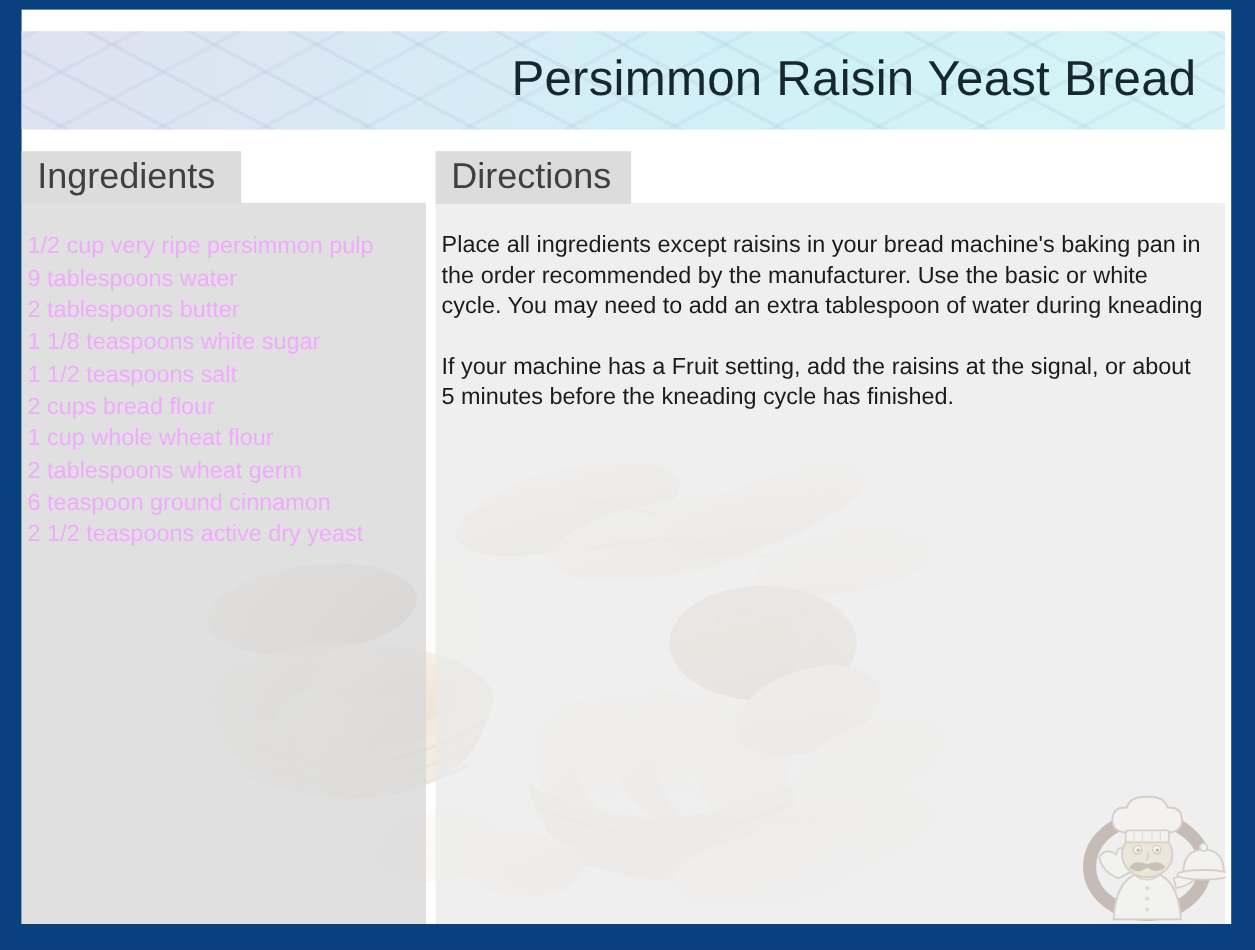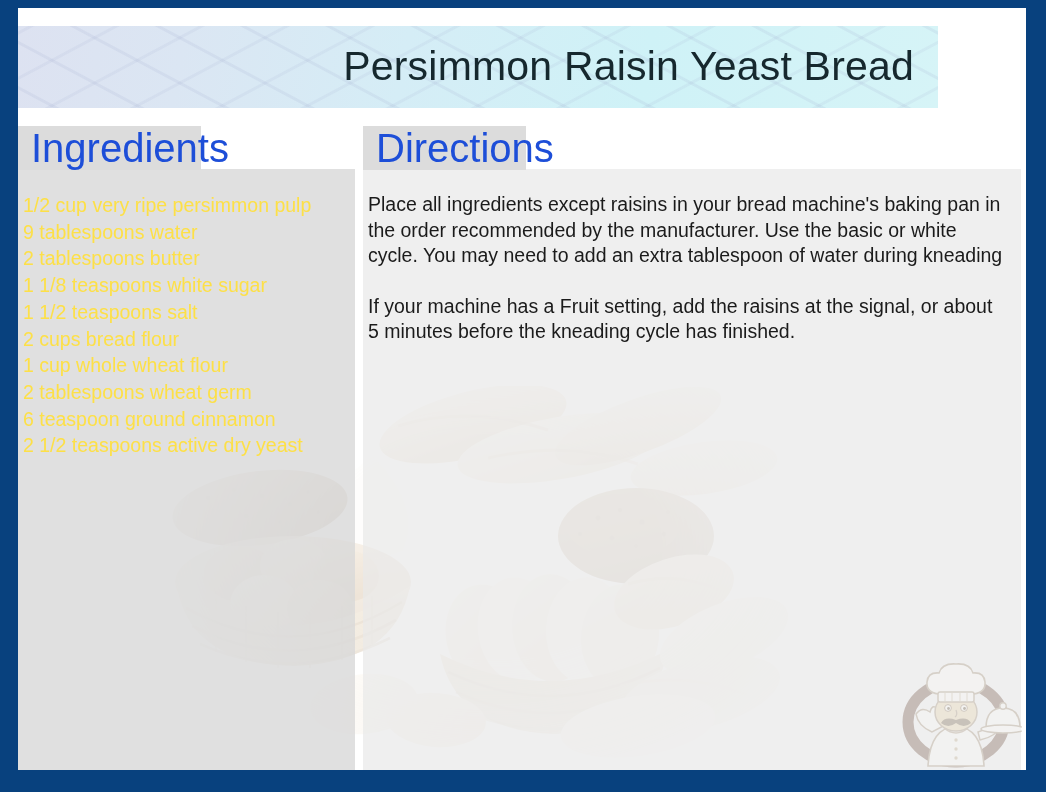--- a/index.html
+++ b/index.html
@@ -28,21 +28,21 @@
     width: 1008px;
     height: 762px;
     background: #ffffff;
   }
 
   
   .banner {
     position: absolute;
     left: 18px;
     top: 26px;
-    width: 920px;
+    width: 1003px;
     height: 82px;
     background:
       repeating-linear-gradient(
         28deg,
         rgba(255,255,255,0.00) 0px,
         rgba(255,255,255,0.00) 16px,
         rgba(160,170,205,0.16) 17px,
         rgba(160,170,205,0.16) 19px,
         rgba(255,255,255,0.00) 20px,
         rgba(255,255,255,0.00) 40px
@@ -107,38 +107,38 @@
   .tab {
     position: absolute;
     background: #dcdcdc;
     display: flex;
     align-items: center;
     padding-left: 13px;
   }
   .tab.left  { left: 18px;  top: 126px; width: 183px; height: 44px; }
   .tab.right { left: 363px; top: 126px; width: 163px; height: 44px; }
   .tab-text {
-    font-size: 40px;
-    color: #1d4ed8;
+    font-size: 30px;
+    color: #404040;
     line-height: 1;
     white-space: nowrap;
   }
 
   
   .ingredients {
     position: absolute;
     left: 23px;
     top: 192px;
     width: 330px;
   }
   .ingredients li {
     list-style: none;
     font-size: 19.5px;
     line-height: 26.7px;
-    color: #fde047;
+    color: #f0abfc;
     white-space: nowrap;
   }
 
   
   .directions {
     position: absolute;
     left: 368px;
     top: 192px;
     width: 640px;
   }

